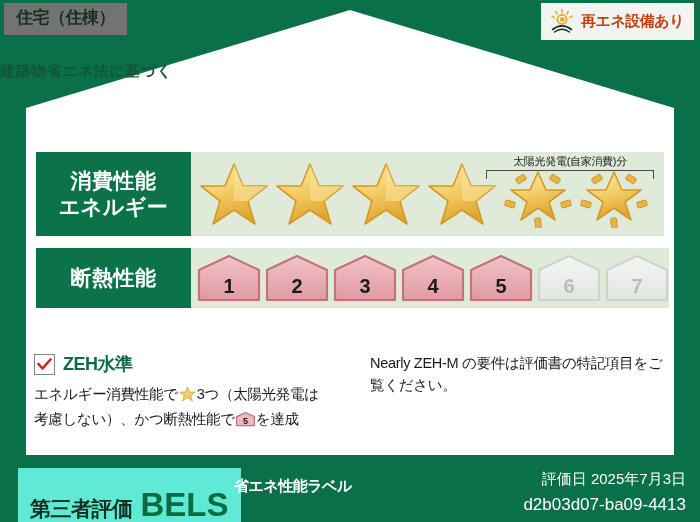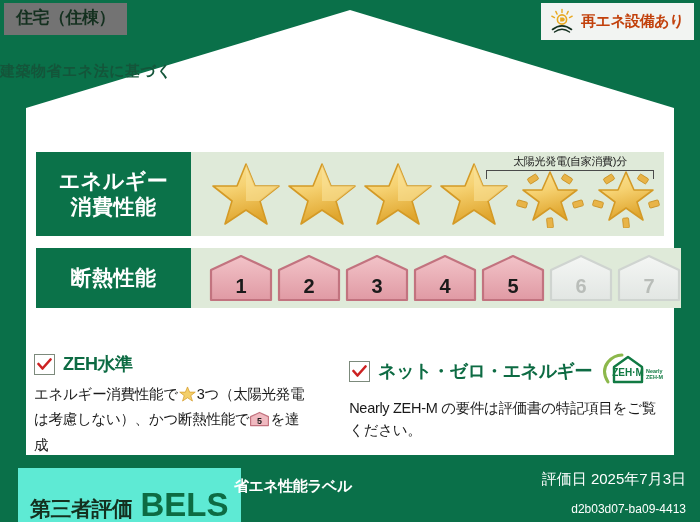--- a/index.html
+++ b/index.html
@@ -117,21 +117,21 @@
     line-height: 1.25;
     flex-shrink: 0;
   }
   .row-label.short { min-height: 52px; font-size: 21px; }
   .row-value {
     flex: 1;
     background: #dfead9;
     position: relative;
     display: flex;
     align-items: center;
-    padding-left: 18px;
+    padding-left: 6px;
   }
 
   
   .stars-wrap {
     display: flex;
     align-items: center;
     gap: 2px;
     width: 100%;
   }
   .star-cell {
@@ -277,21 +277,21 @@
     letter-spacing: -0.5px;
   }
   .footer-right {
     position: absolute;
     right: 14px;
     top: 10px;
     text-align: right;
     color: #ffffff;
   }
   .eval-date { font-size: 15px; letter-spacing: 0px; }
-  .eval-id { font-size: 12px; letter-spacing: 0px; margin-top: 13px; }
+  .eval-id { font-size: 17px; letter-spacing: 0px; margin-top: 6px; }
 </style>
 </head>
 <body>
 
 <div class="label-root">
 
   <div class="house-panel"></div>
 
   <div class="corner-tag">住宅（住棟）</div>
 
@@ -315,22 +315,22 @@
   </div>
 
   <div class="title-block">
     <div class="title-sub">建築物省エネ法に基づく</div>
   </div>
 
   <div class="rows">
 
     <div class="rating-row">
       <div class="row-label">
+        <span>消費性能</span>
         <span>エネルギー</span>
-        <span>消費性能</span>
       </div>
       <div class="row-value">
         <div class="stars-wrap">
 
           <div class="star-cell">
             <svg width="70" height="68" viewBox="0 0 70 68">
               <defs>
                 <linearGradient id="sg1" x1="0" y1="0" x2="0.3" y2="1">
                   <stop offset="0%" stop-color="#fbe49a"></stop>
                   <stop offset="45%" stop-color="#f6d272"></stop>
@@ -482,37 +482,20 @@
         <span>エネルギー消費性能で</span><span class="inline-ico"><svg width="17" height="16" viewBox="0 0 70 68">
               <polygon points="35,4 44,26 68,26 49,41 56,64 35,50 14,64 21,41 2,26 26,26" fill="#f3cf6b" stroke="#d49a26" stroke-width="3" stroke-linejoin="round"></polygon>
             </svg></span><span>3つ（太陽光発電は考慮しない）、かつ断熱性能で</span><span class="inline-ico"><svg width="19" height="16" viewBox="0 0 64 48">
               <polygon points="32,2 62,16 62,46 2,46 2,16" fill="#f0b9c0" stroke="#c2737f" stroke-width="4" stroke-linejoin="round"></polygon>
               <text x="32" y="41" font-size="30" font-weight="bold" fill="#1a1a1a" text-anchor="middle" font-family="Liberation Sans, sans-serif">5</text>
             </svg></span><span>を達成</span>
       </div>
     </div>
 
     <div class="note-col">
-      <div class="note-head">
-        <span class="check-box">
-          <svg width="15" height="13" viewBox="0 0 15 13">
-            <polyline points="1.5,6 5.5,10.5 13.5,1.5" fill="none" stroke="#cc2222" stroke-width="2.6" stroke-linecap="round" stroke-linejoin="round"></polyline>
-          </svg>
-        </span>
-        <span class="note-title">ネット・ゼロ・エネルギー</span>
-        <span>
-          <svg width="66" height="34" viewBox="0 0 66 34">
-            <path d="M8 30 Q1 19 8 10 Q14 3 22 3" fill="none" stroke="#8cb84b" stroke-width="3" stroke-linecap="round"></path>
-            <path d="M14 30 V15 L28 5 L42 15 V30 Z" fill="none" stroke="#117a43" stroke-width="2.4" stroke-linejoin="round"></path>
-            <text x="28" y="24" font-size="10" font-weight="bold" fill="#117a43" text-anchor="middle" font-family="Liberation Sans, sans-serif">ZEH·M</text>
-            <text x="46" y="21" font-size="5.4" font-weight="bold" fill="#117a43" font-family="Liberation Sans, sans-serif">Nearly</text>
-            <text x="46" y="27" font-size="5.4" font-weight="bold" fill="#117a43" font-family="Liberation Sans, sans-serif">ZEH-M</text>
-          </svg>
-        </span>
-      </div>
       <div class="note-body">Nearly ZEH-M の要件は評価書の特記項目をご覧ください。</div>
     </div>
   </div>
 
   <div class="footer">
     <div class="bels-plate">
       <span class="bels-jp">第三者評価</span>
       <span class="bels-en">BELS</span>
     </div>
     <div class="bldg-name">省エネ性能ラベル</div>

